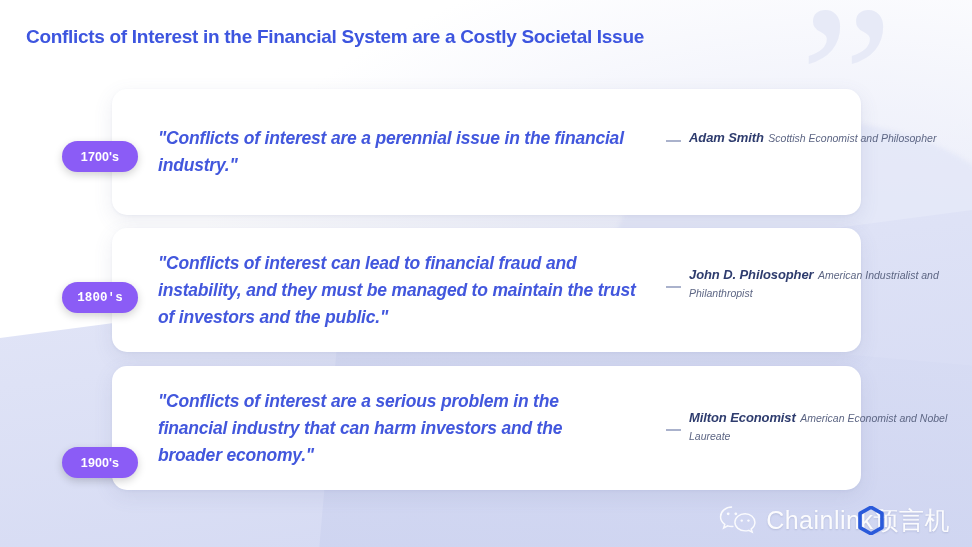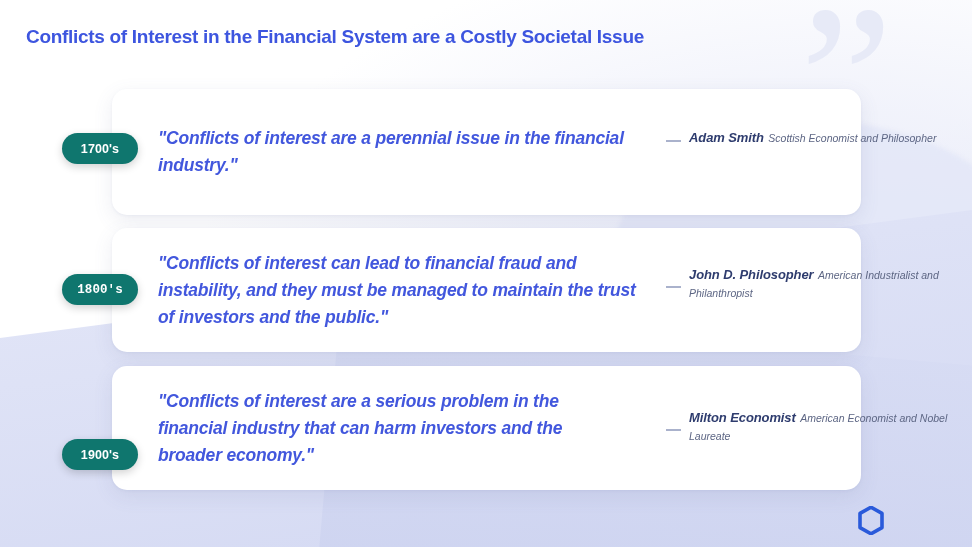--- a/index.html
+++ b/index.html
@@ -106,30 +106,31 @@
     background: #ffffff;
     border-radius: 15px;
     box-shadow: 0 6px 20px rgba(90,100,150,0.11), 0 1px 3px rgba(90,100,150,0.07);
   }
   .badge {
     position: absolute;
     left: 62px;
     width: 76px;
     height: 31px;
     border-radius: 16px;
-    background: #0f766e;
+    background: #8b5cf6;
     color: #ffffff;
     font-size: 12.5px;
     font-weight: bold;
     letter-spacing: 0.1px;
     display: flex;
     align-items: center;
     justify-content: center;
     z-index: 4;
     box-shadow: 0 3px 8px rgba(0,0,0,0.18);
+    margin-top: 8px;
   }
   .quote {
     position: absolute;
     left: 158px;
     font-style: italic;
     font-weight: bold;
     font-size: 17.5px;
     line-height: 27px;
     color: #4257dd;
     letter-spacing: -0.2px;
@@ -259,14 +260,29 @@
         </span>
       </div>
     </div>
 
   </div>
 
   <svg class="cl-logo" viewBox="0 0 26 29">
     <path d="M13 1.2 L24 7.4 L24 21.6 L13 27.8 L2 21.6 L2 7.4 Z" fill="none" stroke="#2a5ada" stroke-width="3.6" stroke-linejoin="round"></path>
   </svg>
 
+  <div class="watermark">
+    <svg class="wechat-icon" viewBox="0 0 44 36">
+      <g fill="none" stroke="#ffffff" stroke-width="1.6">
+        <path d="M15.5 3.2C8.4 3.2 2.8 8 2.8 13.9c0 3.3 1.8 6.3 4.7 8.3l-1.3 4 4.5-2.3c1.5.5 3.1.7 4.8.7.5 0 1 0 1.5-.1"></path>
+        <path d="M29.8 10.6c-6.2 0-11.2 4.2-11.2 9.4s5 9.4 11.2 9.4c1.4 0 2.7-.2 3.9-.6l3.9 2-1.1-3.4c2.5-1.7 4.1-4.3 4.1-7.4 0-5.2-5-9.4-10.8-9.4Z"></path>
+      </g>
+      <g fill="#ffffff">
+        <circle cx="11.2" cy="10.6" r="1.5"></circle>
+        <circle cx="19.6" cy="10.6" r="1.5"></circle>
+        <circle cx="26.1" cy="18.1" r="1.3"></circle>
+        <circle cx="33.5" cy="18.1" r="1.3"></circle>
+      </g>
+    </svg>
+    <span class="wm-text">Chainlink预言机</span>
+  </div>
 
 </div>
 
 </body></html>

